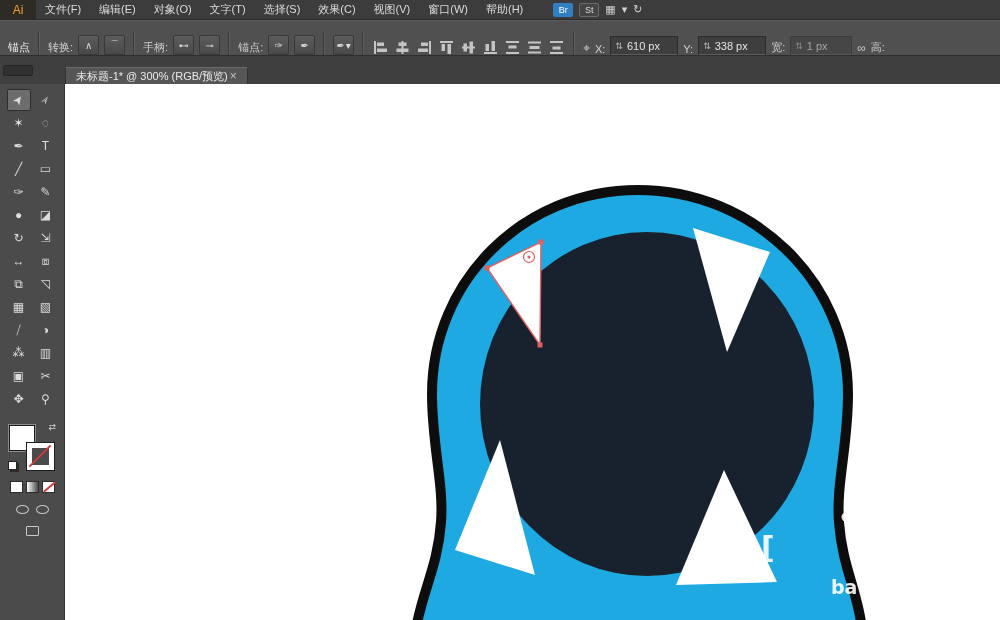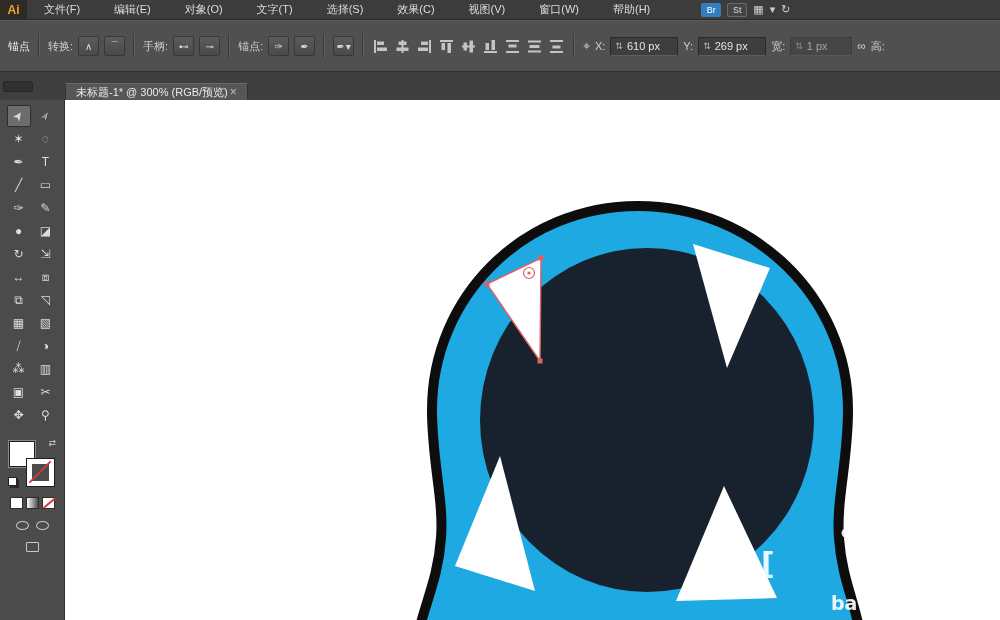--- a/index.html
+++ b/index.html
@@ -1,31 +1,31 @@
 <!DOCTYPE html>
 <html><head>
 <meta charset="utf-8">
 <style>
   *{margin:0;padding:0;box-sizing:border-box}
   html,body{width:1000px;height:620px;overflow:hidden}
   body{background:#4b4b4b;font-family:"Liberation Sans","DejaVu Sans",sans-serif;font-size:11px;color:#d6d6d6}
 
   
   #menubar{height:20px;background:#3c3c3c;border-bottom:1px solid #2a2a2a;display:flex;align-items:stretch}
-  #app-logo{width:27px;background:#2e2a24;color:#f0a22e;font-weight:bold;font-size:12px;display:flex;align-items:center;justify-content:center}
-  .menu-item{padding:0 17px;display:flex;align-items:center;color:#dcdcdc;cursor:default}
-  #menu-right{display:flex;align-items:center;margin-left:34px;gap:6px}
+  #app-logo{width:36px;background:#2e2a24;color:#f0a22e;font-weight:normal;font-size:12px;display:flex;align-items:center;justify-content:center}
+  .menu-item{padding:0 9px;display:flex;align-items:center;color:#dcdcdc;cursor:default}
+  #menu-right{display:flex;align-items:center;margin-left:21px;gap:6px}
   .badge{min-width:20px;height:14px;padding:0 3px;display:flex;align-items:center;justify-content:center;font-size:9px;border-radius:2px}
   .badge.br{background:#2f7fc1;color:#fff}
   .badge.st{background:#454545;border:1px solid #6a6a6a;color:#ddd}
   .mb-icon{color:#cfcfcf;font-size:11px;display:flex;align-items:center}
   #menubar-spacer{flex:1}
 
   
-  #controlbar{height:52px;background:#505050;border-top:1px solid #5c5c5c;border-bottom:1px solid #2e2e2e;display:flex;align-items:center;padding:0 8px;gap:5px;white-space:nowrap;overflow:hidden}
+  #controlbar{height:36px;background:#505050;border-top:1px solid #5c5c5c;border-bottom:1px solid #2e2e2e;display:flex;align-items:flex-end;padding:0 8px;gap:5px;white-space:nowrap;overflow:hidden}
   .sep{width:0;height:24px;border-left:1px solid #3a3a3a;border-right:1px solid #5e5e5e;margin:0 3px}
   .cb-label{color:#cfcfcf}
   .cb-label.strong{color:#ececec}
   .cb-btn{min-width:21px;height:20px;background:linear-gradient(#5c5c5c,#494949);border:1px solid #383838;border-radius:2px;display:flex;align-items:center;justify-content:center;color:#dadada;font-size:10px;gap:1px}
   .cb-iconbtn{background:none;border:none;padding:0 1px;display:flex;align-items:center}
   .align-icon rect{fill:#c4c4c4}
   .field{height:19px;background:#3e3e3e;border:1px solid #2c2c2c;border-bottom-color:#5d5d5d;display:flex;align-items:center;padding:0 4px;gap:4px;color:#e4e4e4}
   .field.xy{width:68px}
   .field.dim{width:62px;opacity:.55}
   .stepper{font-size:9px;color:#b5b5b5}
@@ -189,21 +189,21 @@
 
   <span class="cb-label" data-name="x-label">X:</span>
   <div class="field xy" data-name="x-input">
     <span class="stepper" data-name="stepper-icon">⇅</span>
     <span data-name="x-value">610 px</span>
   </div>
 
   <span class="cb-label" data-name="y-label">Y:</span>
   <div class="field xy" data-name="y-input">
     <span class="stepper" data-name="stepper-icon">⇅</span>
-    <span data-name="y-value">269 px</span>
+    <span data-name="y-value">338 px</span>
   </div>
 
   <span class="cb-label" data-name="width-label">宽:</span>
   <div class="field dim" data-name="width-input">
     <span class="stepper" data-name="stepper-icon">⇅</span>
     <span data-name="width-value">1 px</span>
   </div>
 
   <span class="cb-icon" data-name="link-dimensions-icon">∞</span>
   <span class="cb-label" data-name="height-label">高:</span>

